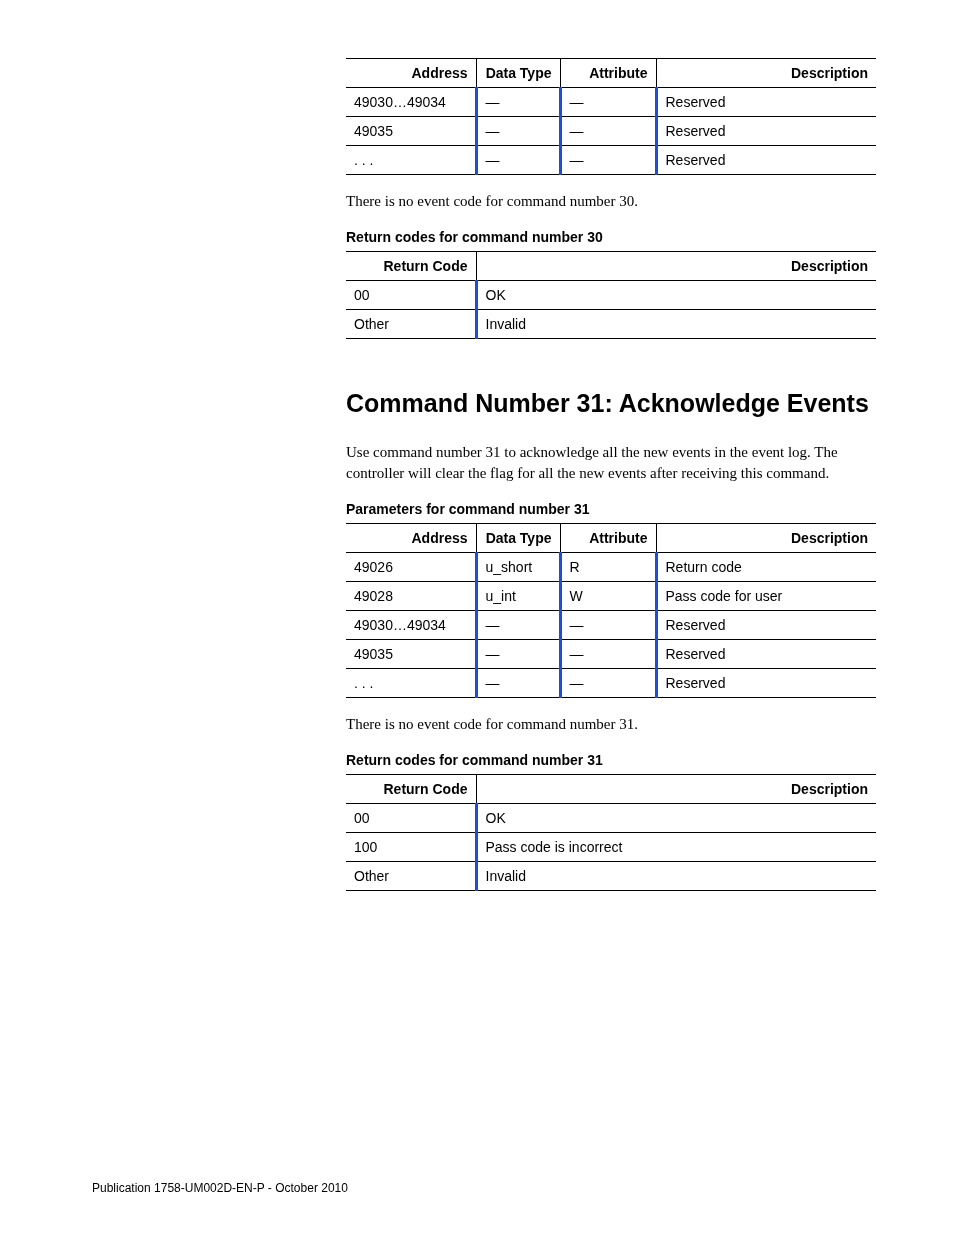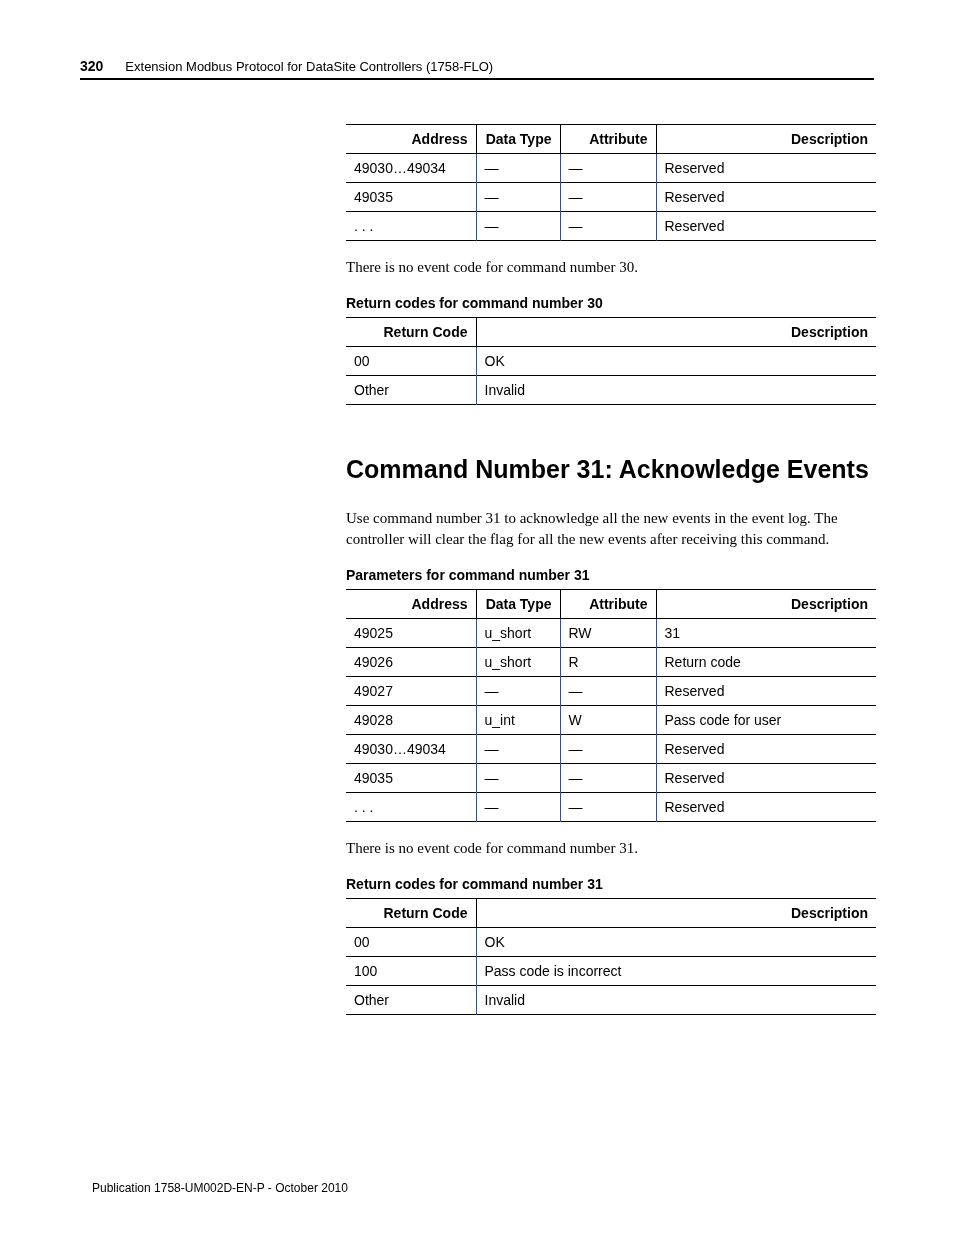--- a/index.html
+++ b/index.html
@@ -53,21 +53,21 @@
     font-size: 14px;
     padding: 6px 8px;
     border-bottom: 1.5px solid #000;
     border-right: 1px solid #000;
   }
   th:last-child { border-right: none; }
   td {
     font-size: 14px;
     padding: 6px 8px;
     border-top: 1px solid #000;
-    border-right: 1px solid #1d4ed8;
+    border-right: 3px solid #1d4ed8;
   }
   td:last-child { border-right: none; }
   tr:first-child td { border-top: none; }
   .body-text {
     font-family: Garamond, Georgia, "Times New Roman", serif;
     font-size: 15px;
     line-height: 1.35;
     margin: 0 0 18px 0;
   }
   .section-heading {
@@ -85,24 +85,20 @@
   .col-type  { width: 84px; }
   .col-attr  { width: 96px; }
   .col-desc  { }
   .col-rcode { width: 130px; }
 </style>
 </head>
 <body>
 
 <div class="page">
 
-  <div class="header-row">
-    <span class="page-num">320</span>
-    <span class="header-title">Extension Modbus Protocol for DataSite Controllers (1758-FLO)</span>
-  </div>
 
   <div class="content">
 
     <table>
       <thead>
         <tr>
           <th class="col-addr">Address</th>
           <th class="col-type">Data Type</th>
           <th class="col-attr">Attribute</th>
           <th class="col-desc">Description</th>
@@ -161,38 +157,26 @@
       <thead>
         <tr>
           <th class="col-addr">Address</th>
           <th class="col-type">Data Type</th>
           <th class="col-attr">Attribute</th>
           <th class="col-desc">Description</th>
         </tr>
       </thead>
       <tbody>
         <tr>
-          <td>49025</td>
-          <td>u_short</td>
-          <td>RW</td>
-          <td>31</td>
-        </tr>
-        <tr>
           <td>49026</td>
           <td>u_short</td>
           <td>R</td>
           <td>Return code</td>
         </tr>
         <tr>
-          <td>49027</td>
-          <td>—</td>
-          <td>—</td>
-          <td>Reserved</td>
-        </tr>
-        <tr>
           <td>49028</td>
           <td>u_int</td>
           <td>W</td>
           <td>Pass code for user</td>
         </tr>
         <tr>
           <td>49030…49034</td>
           <td>—</td>
           <td>—</td>
           <td>Reserved</td>

